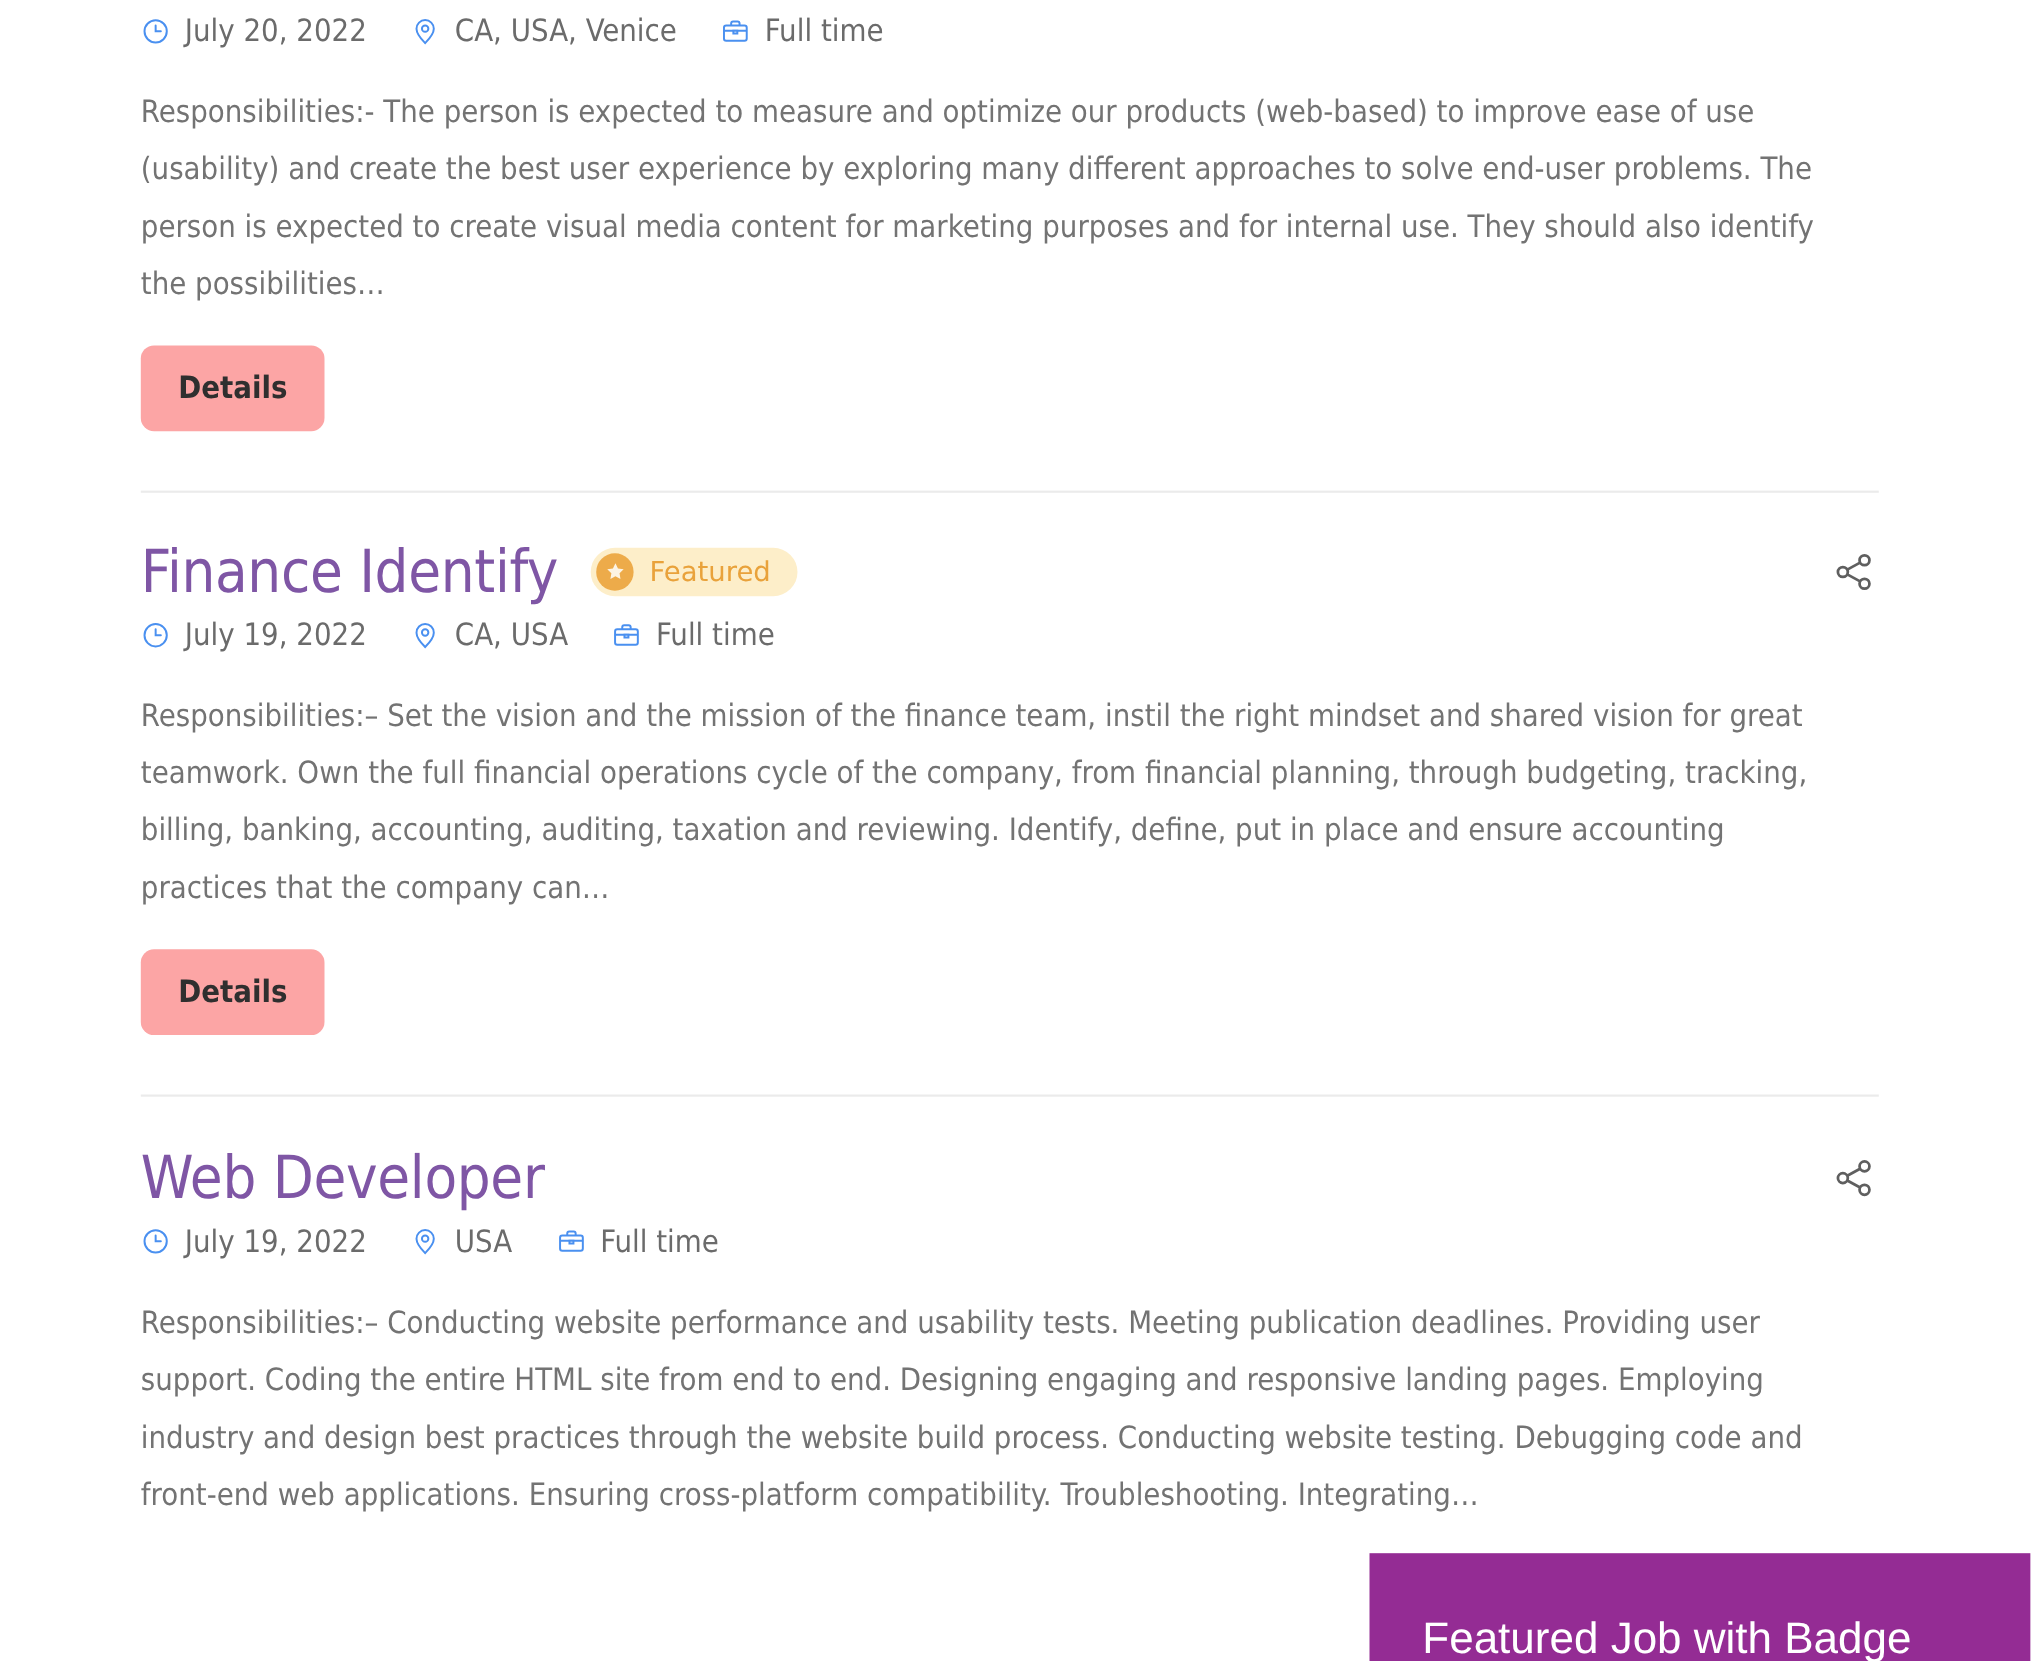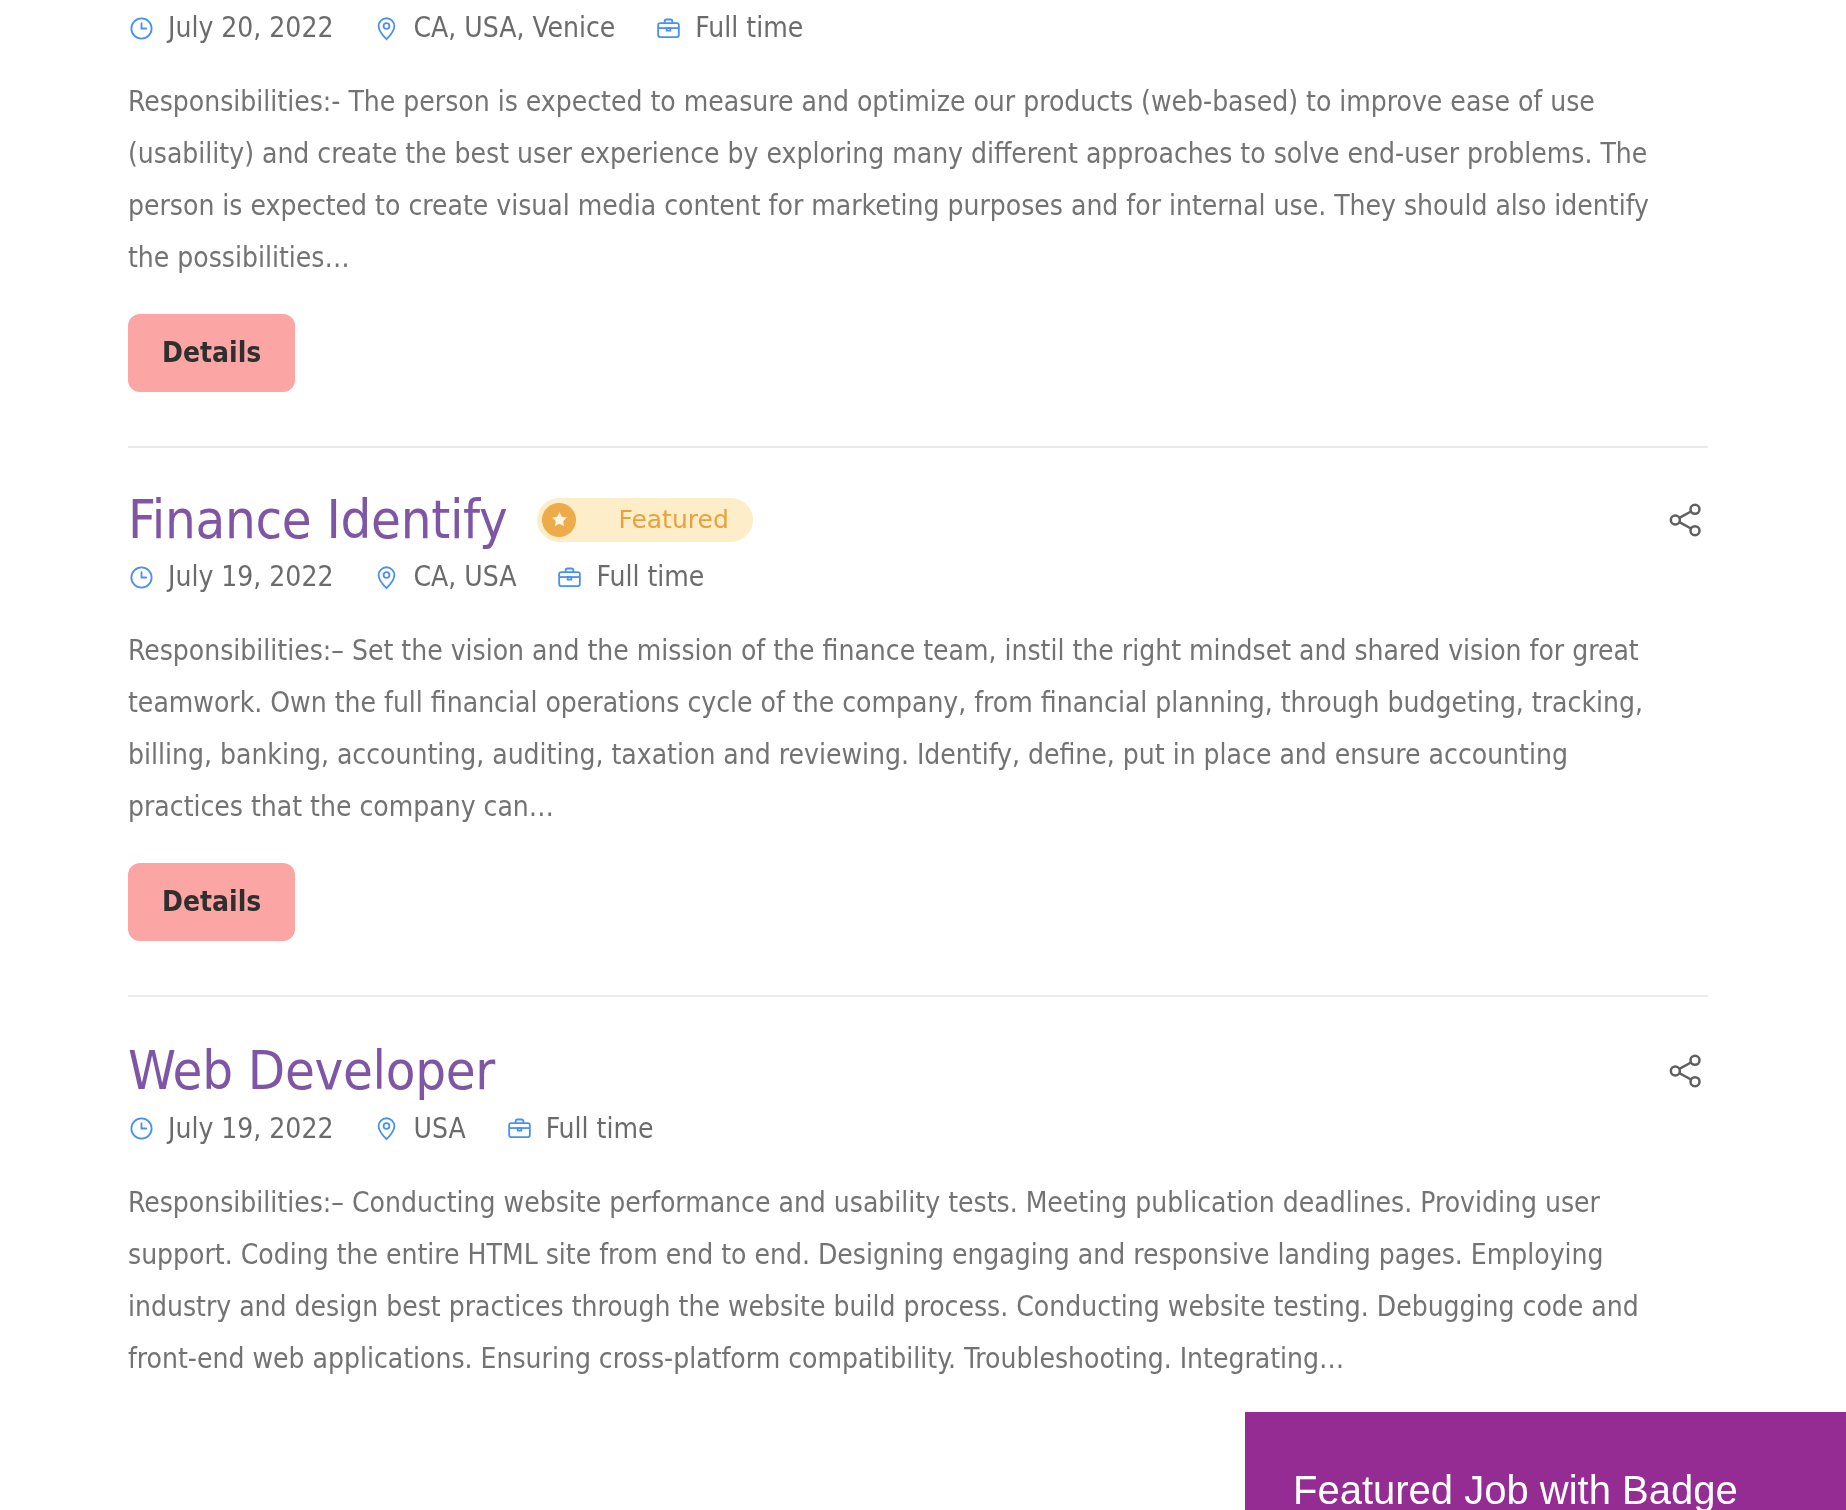--- a/index.html
+++ b/index.html
@@ -56,21 +56,20 @@
   }
 
   .badge-featured {
     display: inline-flex;
     align-items: center;
     background: #fdeec9;
     border-radius: 999px;
     padding: 5px 24px 5px 5px;
     height: 44px;
     box-sizing: border-box;
-    gap: 28px;
   }
   .badge-star-wrap {
     width: 34px;
     height: 34px;
     border-radius: 50%;
     background: #edab4a;
     display: flex;
     align-items: center;
     justify-content: center;
     margin-right: 14px;

